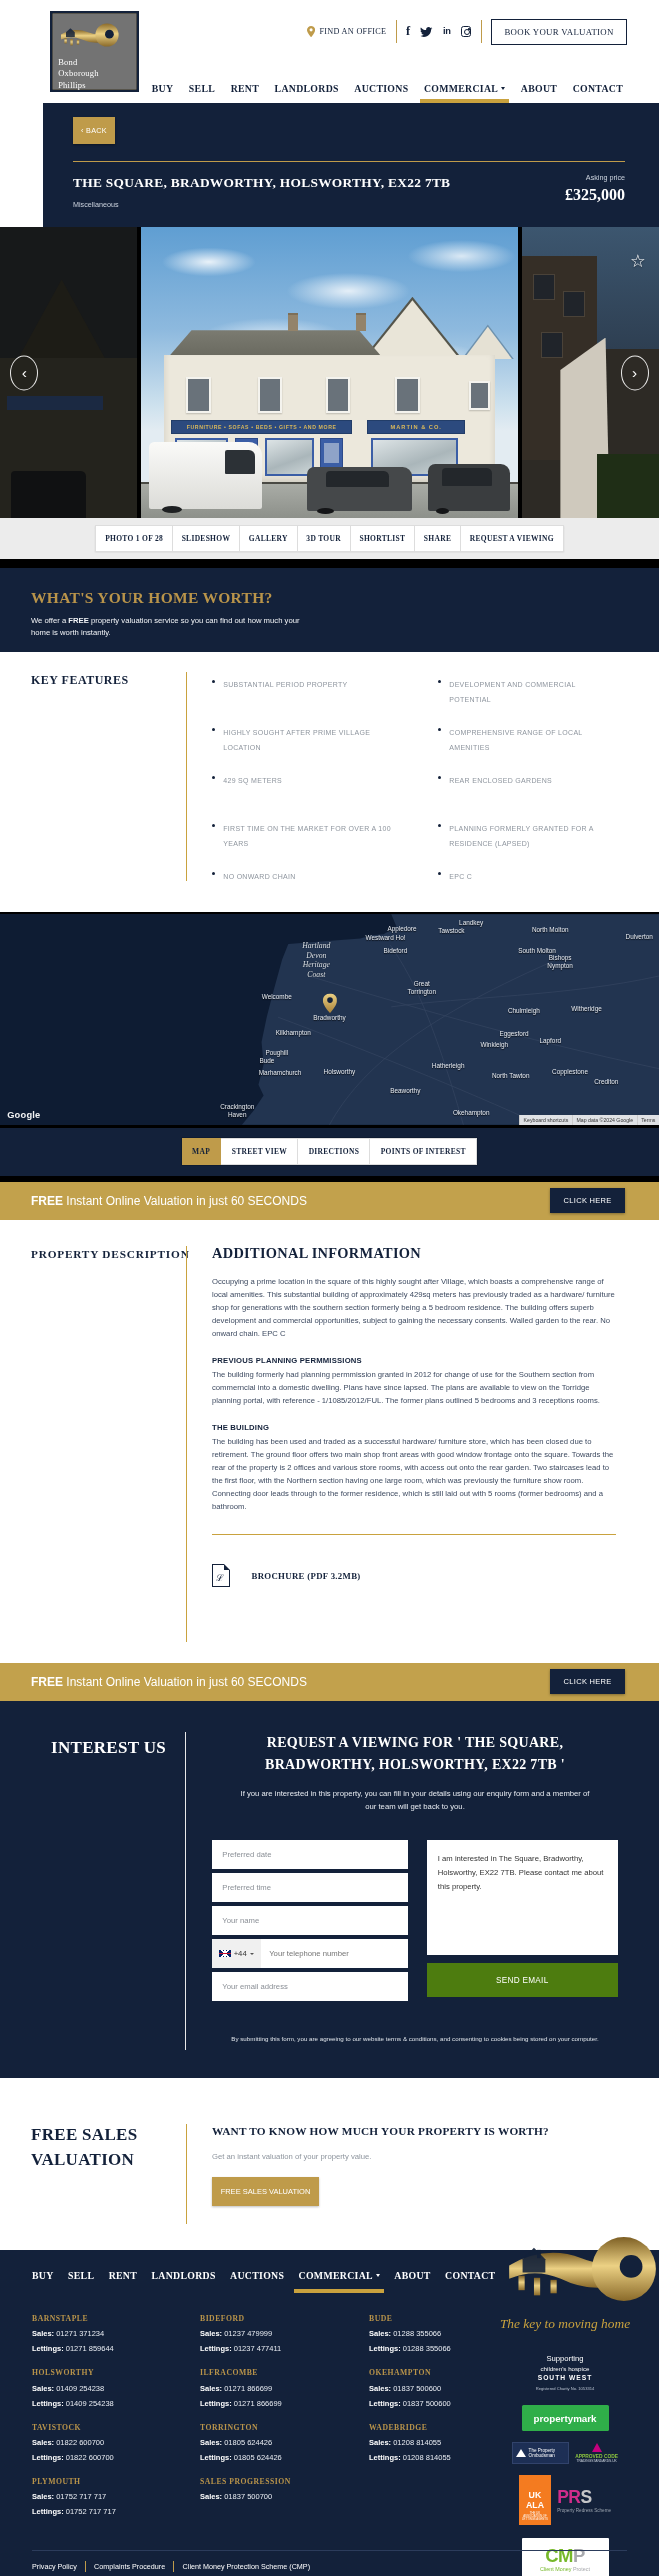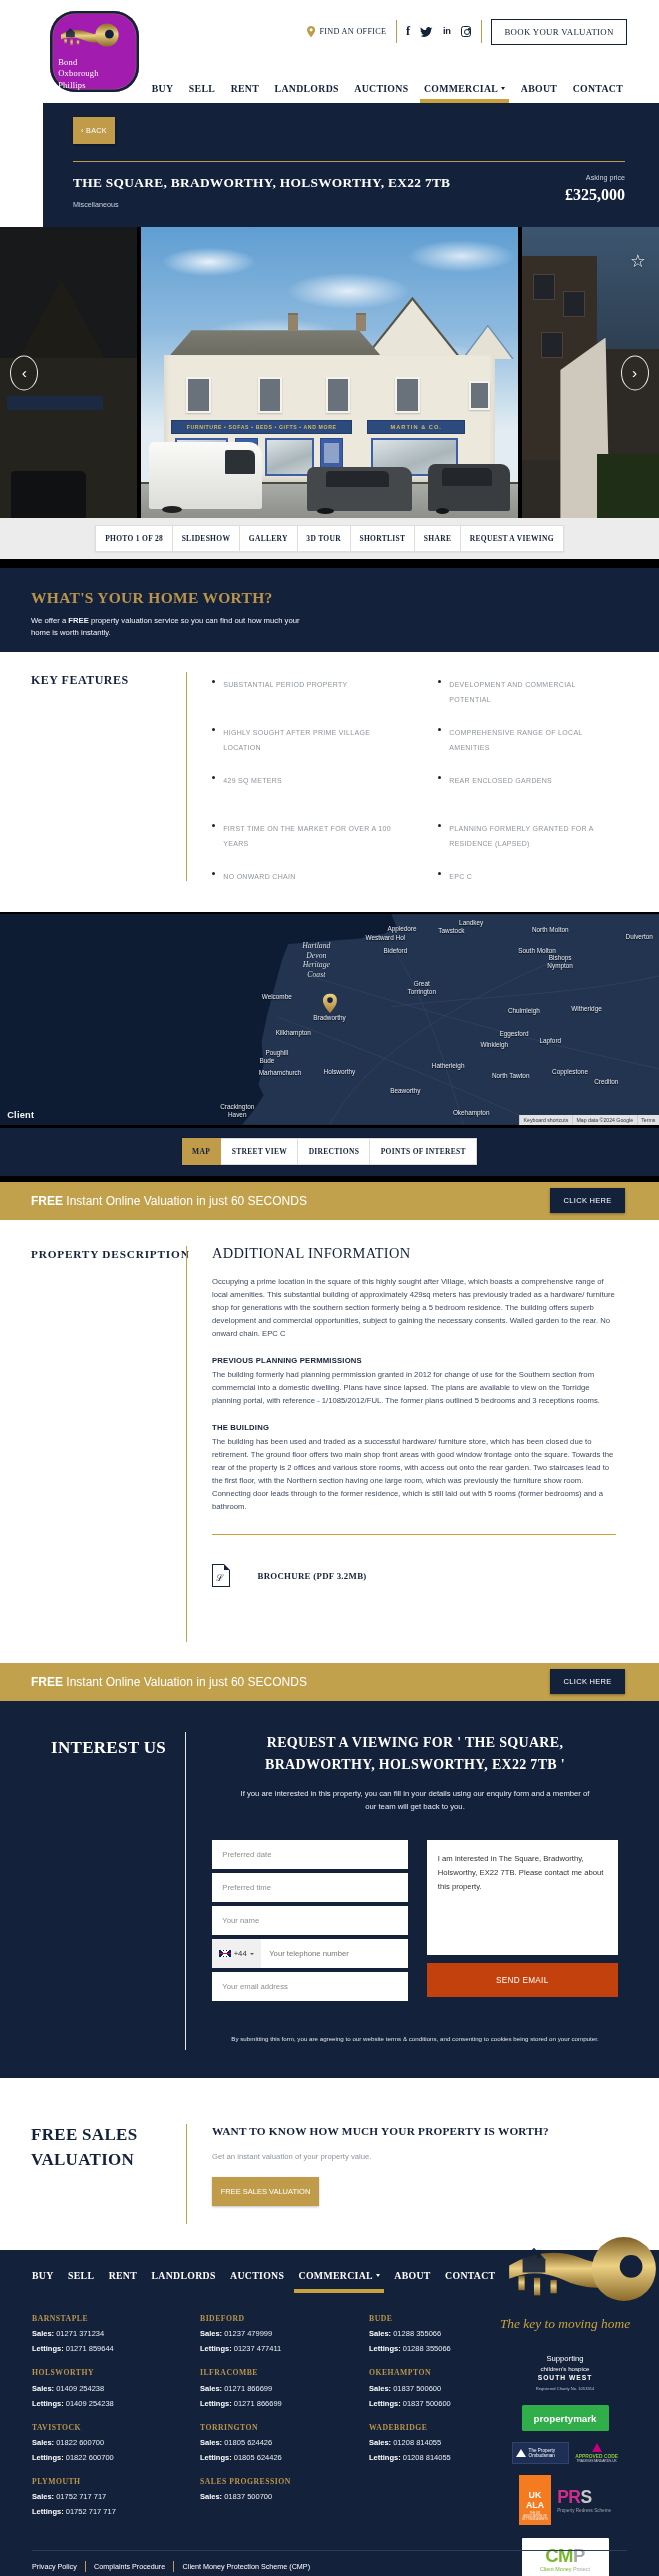--- a/index.html
+++ b/index.html
@@ -3,22 +3,22 @@
 <meta charset="utf-8">
 <style>
   * { margin:0; padding:0; box-sizing:border-box; }
   html,body { background:#fff; }
   body { font-family:"Liberation Sans","DejaVu Sans",sans-serif; width:659px; margin:0 auto; color:#13213a; }
   .serif { font-family:"Liberation Serif","DejaVu Serif",serif; }
   .page { width:659px; position:relative; overflow:hidden; }
 
   
   .header { height:103px; background:#fff; position:relative; }
-  .logo-box { position:absolute; left:50px; top:11.3px; width:89px; height:81px; background:#a21caf;
-              box-shadow:inset 0 0 0 2.6px #13213a, inset 0 0 0 3.1px rgba(191,155,74,.55); padding:7.2px 8.2px; z-index:5;border-radius:25px; }
+  .logo-box { position:absolute; left:50px; top:11.3px; width:89px; height:81px; background:#737373;
+              box-shadow:inset 0 0 0 2.6px #13213a, inset 0 0 0 3.1px rgba(191,155,74,.55); padding:7.2px 8.2px; z-index:5; }
   .logo-key { margin:1px 0 3.1px 1px; }
   .logo-text { color:#fff; font-family:"Liberation Serif",serif; font-size:8.5px; line-height:1.35; letter-spacing:0.2px; }
   .util-row { position:absolute; top:18.5px; right:32px; display:flex; align-items:center; gap:9.3px; }
   .find-office { display:flex; align-items:center; gap:4.6px; cursor:pointer; }
   .find-office span { font-family:"Liberation Serif",serif; font-size:8.2px; color:#13213a; letter-spacing:0.3px; }
   .gold-sep { width:1px; height:23px; background:#bf9b4a; }
   .social { display:flex; align-items:center; gap:10.3px; }
   .soc-ic { color:#13213a; font-weight:bold; font-size:10.3px; cursor:pointer; line-height:1; }
   .soc-f { font-family:"Liberation Serif",serif; font-size:12.4px; }
   .soc-in { font-size:9.3px; letter-spacing:-0.5px; }
@@ -139,25 +139,25 @@
   .banner-text { margin-left:31px; color:#fff; font-size:12px; font-weight:300; }
   .banner-text b { font-weight:bold; }
   .banner-btn { position:absolute; right:34px; top:6.2px; height:25px; padding:0 13.4px; background:#13213a; color:#fff; border:none;
                 font-size:7.5px; letter-spacing:0.3px; cursor:pointer; box-shadow:0 1px 2.6px rgba(0,0,0,.35); }
 
   
   .description { height:443px; background:#fff; position:relative; }
   .desc-heading { position:absolute; left:31px; top:28px; font-family:"Liberation Serif",serif; font-weight:bold; font-size:11.3px; letter-spacing:0.8px; }
   .desc-divider { position:absolute; left:186px; top:26px; bottom:20.6px; width:1px; background:#c9a23e; }
   .desc-body { position:absolute; left:212px; right:43px; top:25px; }
-  .desc-title { font-family:"Liberation Serif",serif; font-weight:normal; font-size:14.4px; letter-spacing:0.3px; margin-bottom:14.4px; }
+  .desc-title { font-family:"Liberation Serif",serif; font-weight:bold; font-size:14.4px; letter-spacing:0.3px; margin-bottom:14.4px; }
   .desc-para { font-size:7.7px; line-height:1.67; color:#3d4a60; margin-bottom:15.5px; }
   .desc-sub { font-size:7.7px; font-weight:bold; color:#13213a; letter-spacing:0.2px; margin:13.4px 0 4.1px; }
   .desc-hr { height:1px; background:#c9a23e; margin:20.6px 0 29px; }
-  .brochure { display:flex; align-items:center; gap:28px; cursor:pointer; }
+  .brochure { display:flex; align-items:center; gap:22px; cursor:pointer; }
   .pdf-icon { width:17.5px; height:23px; border:1.3px solid #13213a; position:relative; background:#fff; }
   .pdf-icon::before { content:""; position:absolute; right:-1.3px; top:-1.3px; border:3.6px solid #fff; border-left-color:#13213a; border-bottom-color:#13213a; }
   .pdf-icon::after { content:"ℒ"; position:absolute; left:3.1px; top:6.2px; font-size:9.3px; color:#13213a; font-family:"Liberation Serif",serif; }
   .brochure-label { font-family:"Liberation Serif",serif; font-weight:bold; font-size:8.8px; letter-spacing:0.3px; }
 
   
   .contact { height:377px; background:#13213a; position:relative; color:#fff; }
   .ct-heading { position:absolute; left:31px; top:37px; width:155px; text-align:center; font-family:"Liberation Serif",serif; font-weight:bold; font-size:17px; letter-spacing:0.3px; }
   .ct-divider { position:absolute; left:185px; top:31px; bottom:28px; width:1px; background:#e8e8e8; }
   .ct-right { position:absolute; left:212px; right:41px; top:31px; }
@@ -174,21 +174,21 @@
      background:linear-gradient(45deg,transparent 44%,#fff 44%,#fff 56%,transparent 56%),
                 linear-gradient(-45deg,transparent 44%,#fff 44%,#fff 56%,transparent 56%); }
   .uk-flag::after { content:""; position:absolute; inset:0;
      background:linear-gradient(0deg,transparent 40%,#C8102E 40%,#C8102E 60%,transparent 60%),
                 linear-gradient(90deg,transparent 42%,#fff 42%,#fff 58%,transparent 58%),
                 linear-gradient(90deg,transparent 45%,#C8102E 45%,#C8102E 55%,transparent 55%); }
   .phone-caret { width:0; height:0; border-left:2.1px solid transparent; border-right:2.1px solid transparent; border-top:2.6px solid #555; }
   .phone-input { flex:1; border:none; padding:0 8.2px; font-size:7.7px; font-family:"Liberation Sans",sans-serif; }
   .ct-msg-col { flex:1; display:flex; flex-direction:column; }
   .ct-msg { height:115px; background:#fff; border:none; resize:none; padding:12.4px 11.3px; font-size:7.7px; line-height:1.8; color:#333; font-family:"Liberation Sans",sans-serif; }
-  .send-btn { margin-top:8.2px; height:34px; background:#c2410c; border:none; color:#fff; font-size:8.2px; letter-spacing:0.3px; cursor:pointer; }
+  .send-btn { margin-top:8.2px; height:34px; background:#4d7c0f; border:none; color:#fff; font-size:8.2px; letter-spacing:0.3px; cursor:pointer; }
   .ct-disclaimer { text-align:center; font-size:6.2px; color:#dfe4ea; margin-top:34px; }
 
   
   .sales-val { height:172px; background:#fff; position:relative; }
   .sv-heading { position:absolute; left:31px; top:45px; width:118px; font-family:"Liberation Serif",serif; font-weight:bold; font-size:17px; line-height:1.45; letter-spacing:0.3px; }
   .sv-divider { position:absolute; left:186px; top:46px; bottom:26px; width:1px; background:#c9a23e; }
   .sv-right { position:absolute; left:212px; top:47px; }
   .sv-title { font-family:"Liberation Serif",serif; font-weight:bold; font-size:11.3px; letter-spacing:0.2px; }
   .sv-text { font-size:7.7px; color:#8e959e; margin-top:15.5px; }
   .sv-btn { margin-top:15.5px; width:107px; height:29px; background:#bf9b4a; color:#fff; border:none; font-size:7.5px; cursor:pointer; box-shadow:0 1px 2.1px rgba(0,0,0,.25); }
@@ -495,21 +495,21 @@
     <svg class="map-pin" style="left:50%; top:47%;" width="14.4" height="19.6" viewBox="0 0 28 38">
       <defs>
           <linearGradient id="pg" x1="0" y1="0" x2="0" y2="1">
         <stop offset="0" stop-color="#ecd184"></stop>
             <stop offset="1" stop-color="#a9823a"></stop>
           </linearGradient>
         </defs>
       <path d="M14 0C6.3 0 0 6 0 13.5 0 23 14 38 14 38s14-15 14-24.5C28 6 21.7 0 14 0z" fill="url(#pg)"></path>
       <circle cx="14" cy="13" r="5.5" fill="#13213a"></circle>
     </svg>
-    <div class="g-logo">Client</div>
+    <div class="g-logo">Google</div>
     <div class="map-attr">
       <span class="attr-box">Keyboard shortcuts</span>
       <span class="attr-box">Map data ©2024 Google</span>
       <span class="attr-box">Terms</span>
     </div>
   </div>
 
   <div class="map-ctrl-sec">
     <div class="map-ctrl-group">
       <button class="map-btn active">MAP</button>

